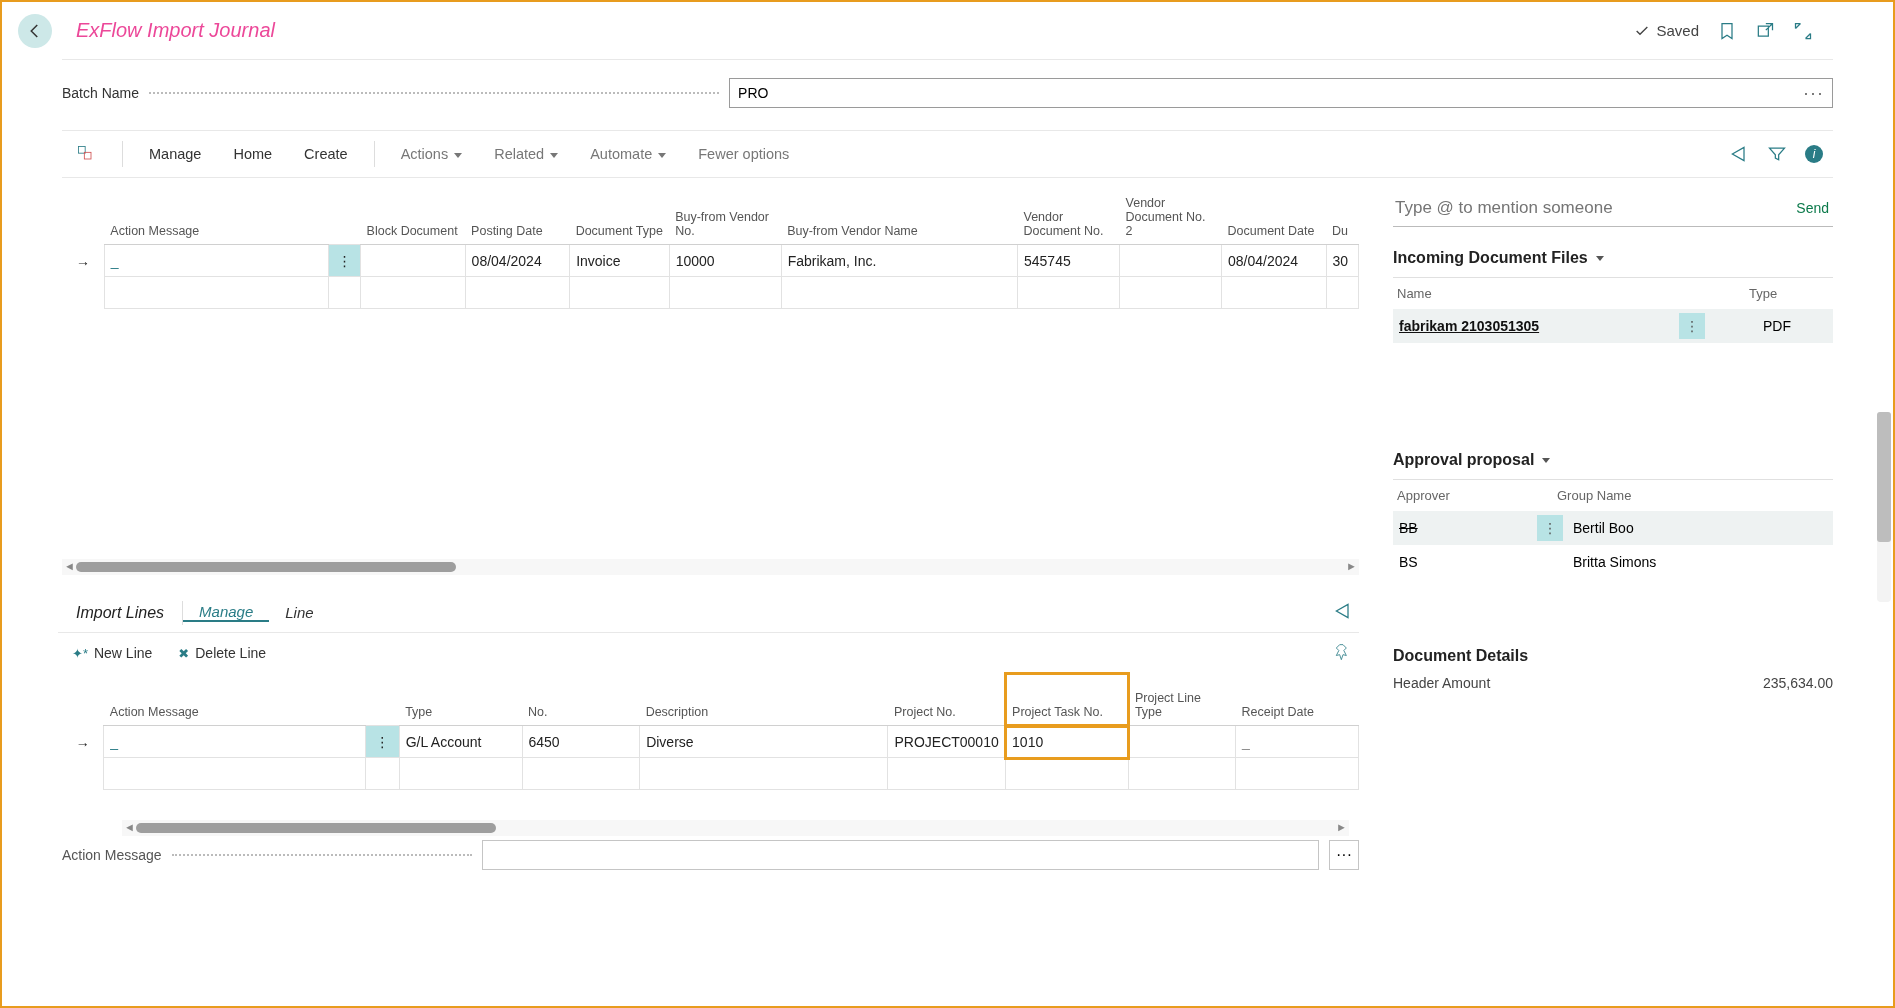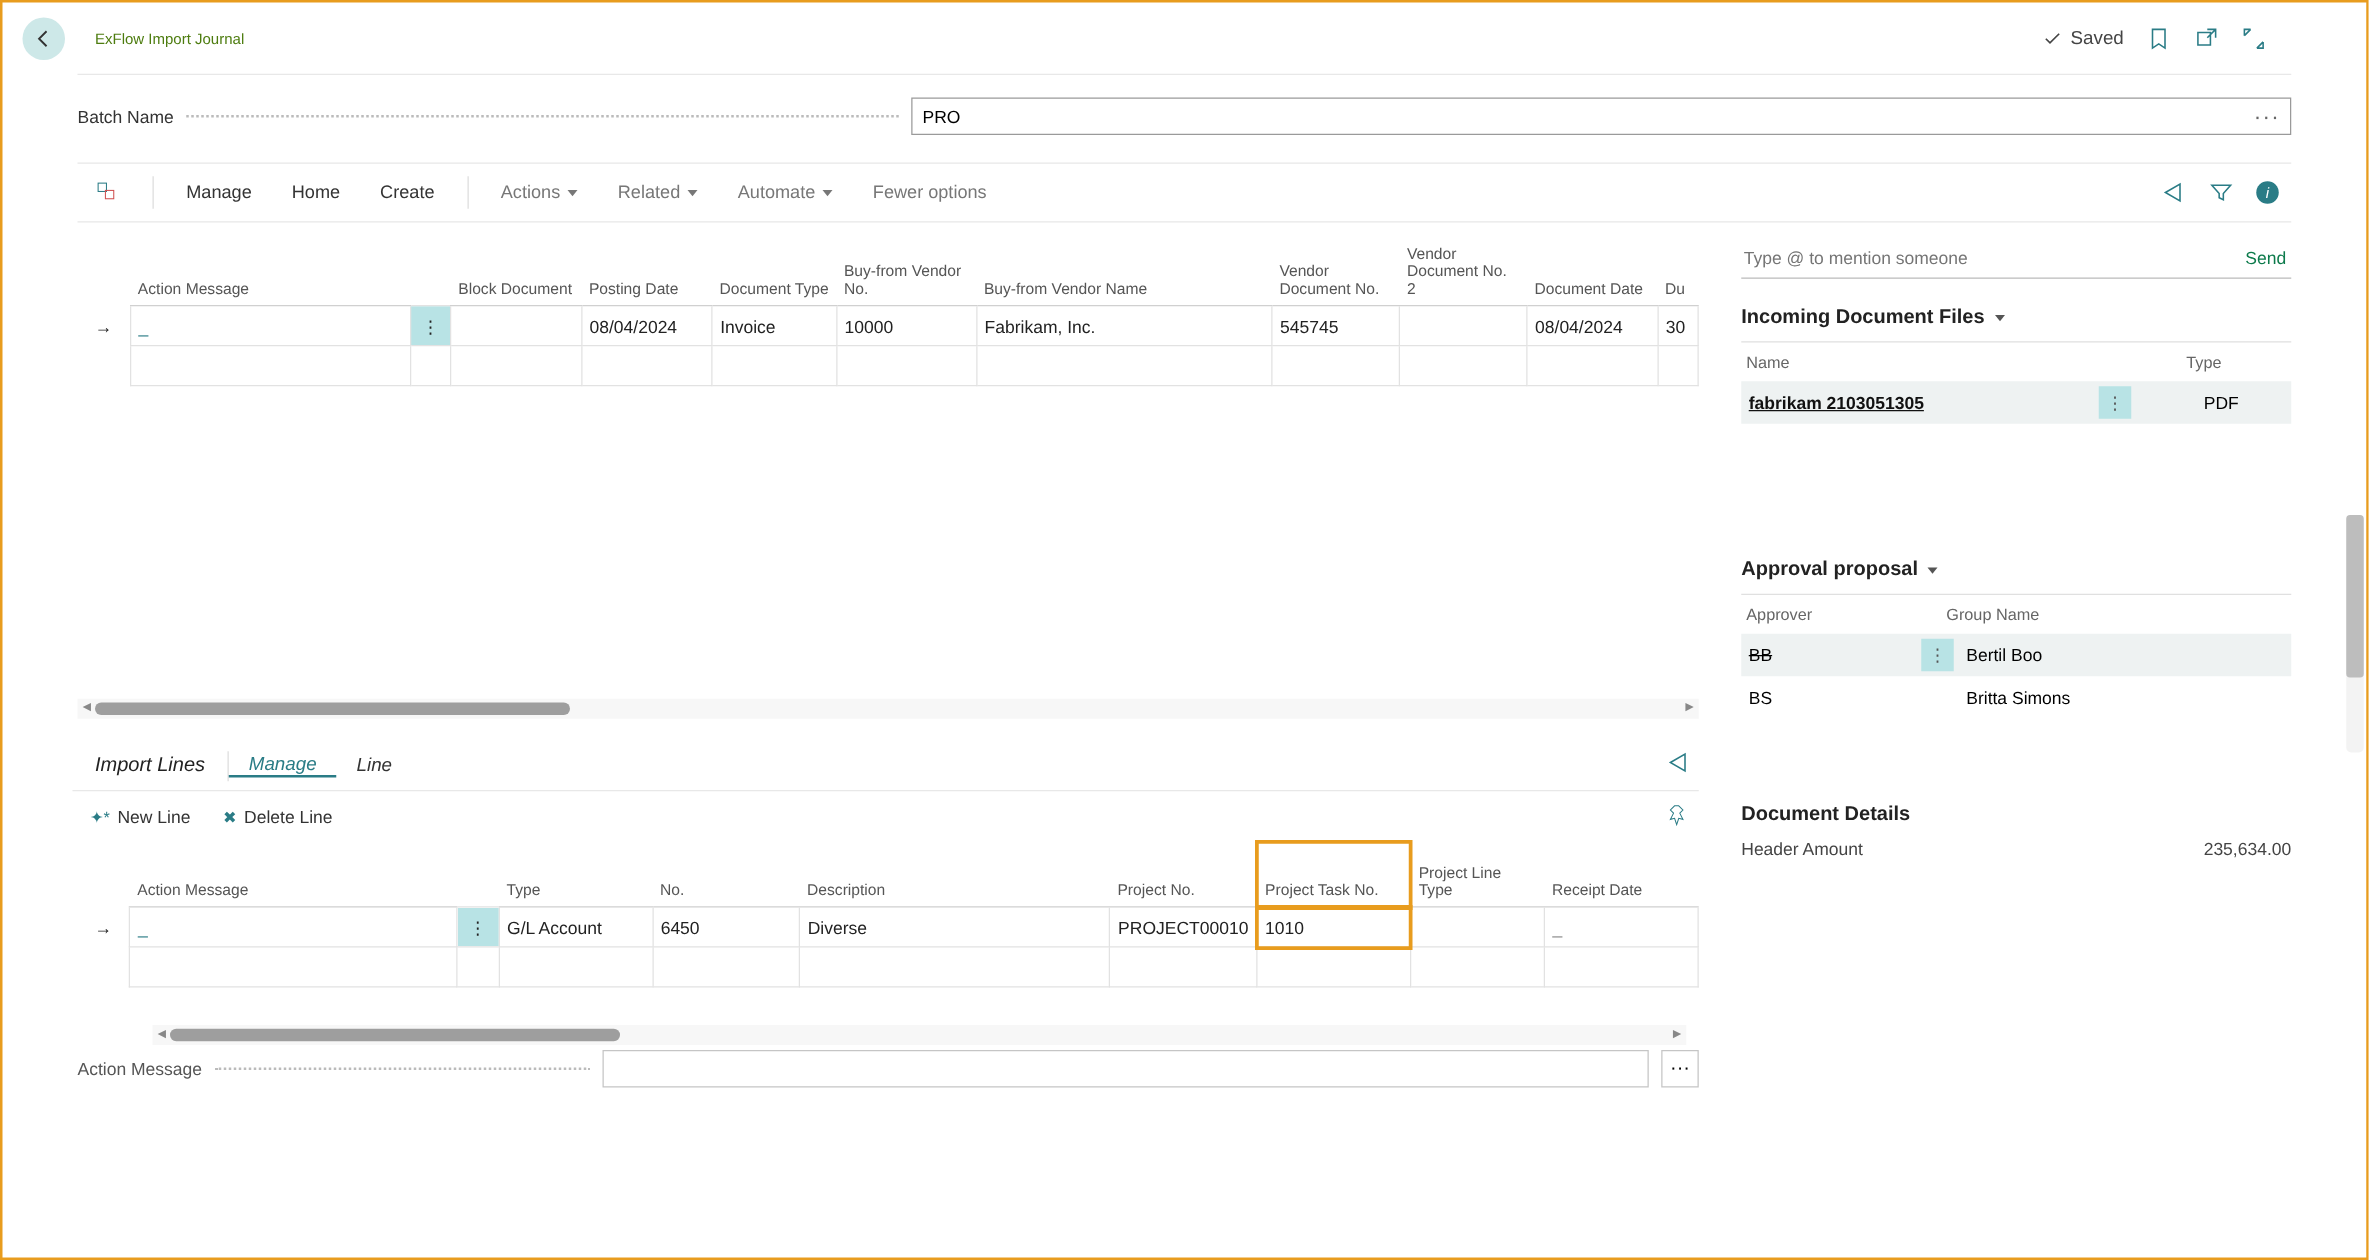--- a/index.html
+++ b/index.html
@@ -2,21 +2,21 @@
 <html><head>
 <meta charset="utf-8">
 <style>
   * { box-sizing: border-box; margin: 0; padding: 0; font-family: "Segoe UI", Tahoma, sans-serif; }
   html, body { width: 1895px; height: 1008px; overflow: hidden; background: #fff; }
   .page-border { width: 1895px; height: 1008px; border: 2px solid #e89c1e; position: relative; }
 
   
   .app-header { display: flex; align-items: center; height: 58px; padding: 0 20px; border-bottom: 1px solid #e8e8e8; margin: 0 60px 0 60px; }
   .back-circle { width: 34px; height: 34px; border-radius: 50%; background: #cde8e8; display: flex; align-items: center; justify-content: center; margin-right: 24px; cursor: pointer; color: #333; margin-left: -64px; }
-  .page-title { font-size: 12px; color: #4d7c0f; }
+  .page-title { font-size: 20px; color: #ec4899; font-style: italic; }
   .header-right { margin-left: auto; display: flex; align-items: center; gap: 18px; color: #444; }
   .saved { display: flex; align-items: flex-end; gap: 6px; font-size: 15px; color: #444; }
   .hicon { width: 20px; height: 20px; cursor: pointer; color: #2a7c86; }
 
   
   .batch-row { display: flex; align-items: center; padding: 18px 60px 8px 60px; }
   .batch-label { font-size: 14px; color: #333; white-space: nowrap; text-align: center; }
   .dots-fill { flex: 0 0 570px; margin: 0 10px; border-bottom: 2px dotted #bbb; height: 1px; }
   .batch-input-wrap { flex: 1; border: 1px solid #9a9a9a; display: flex; align-items: center; height: 30px; padding: 0 8px; gap: 44px; }
   .batch-input { flex: 1; border: none; outline: none; font-size: 14px; }
@@ -68,21 +68,21 @@
 
   
   .bottom-row { display: flex; align-items: center; margin-top: 4px; gap: 10px; }
   .bottom-label { font-size: 14px; color: #555; white-space: nowrap; }
   .dots-fill2 { flex: 0 0 300px; border-bottom: 2px dotted #bbb; height: 1px; }
   .bottom-input { flex: 1; border: 1px solid #c5c5c5; height: 30px; }
   .bottom-menu { width: 30px; height: 30px; border: 1px solid #c5c5c5; display: flex; align-items: center; justify-content: center; cursor: pointer; }
 
   
   .mention-row { display: flex; align-items: center; border-bottom: 1px solid #bbb; padding: 2px 0; margin-bottom: 22px;}
-  .mention-input { flex: 1; border: none; outline: none; font-size: 14px; color: #0f172a; padding: 6px 2px; }
+  .mention-input { flex: 1; border: none; outline: none; font-size: 17px; color: #0f172a; padding: 6px 2px; }
   .send { color: #0c7a4b; font-size: 14px; cursor: pointer; padding: 0 4px; }
 
   .sect-title { font-size: 16px; font-weight: 600; color: #222; margin: 8px 0 10px 0; display: flex; align-items: center; gap: 4px; }
   .sect-title::after { content: ""; width: 0; height: 0; border-left: 4px solid transparent; border-right: 4px solid transparent; border-top: 5px solid #555; margin-left: 4px; }
   .sect-title.nochev::after { display: none; }
 
   .files-box, .appr-box { border-top: 1px solid #e0e0e0; }
   .mini-head { display: flex; font-size: 13px; color: #666; padding: 8px 4px; }
   .file-row, .appr-row { display: flex; align-items: center; height: 34px; font-size: 14px; }
   .file-row.sel { background: #eef2f2; gap: 48px; }

